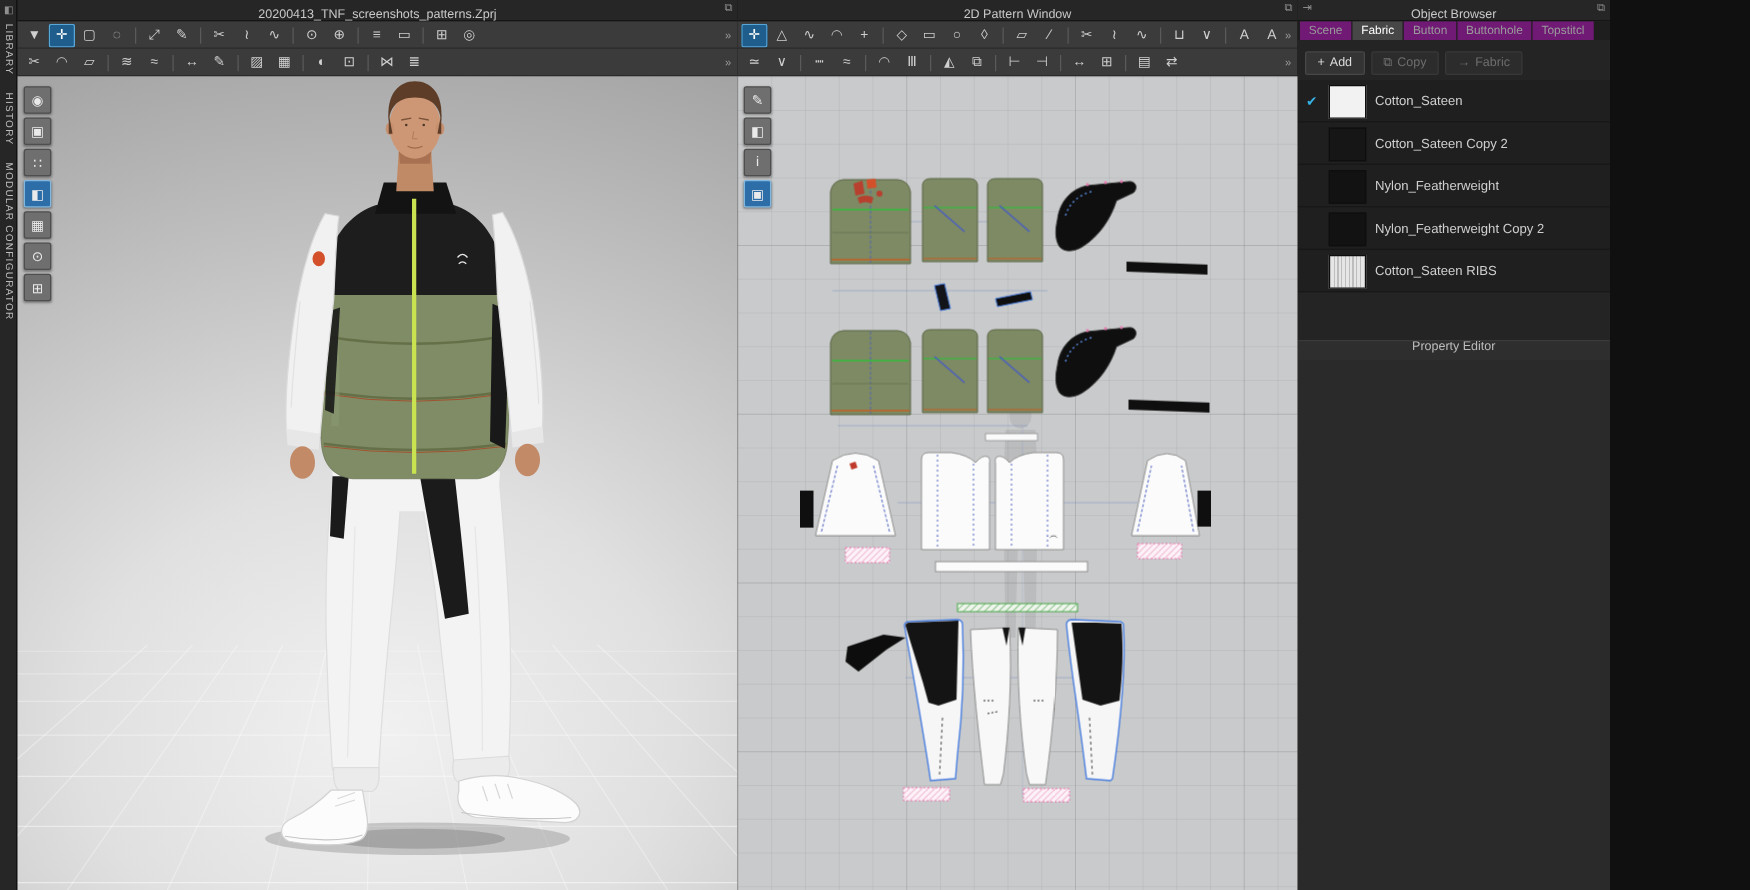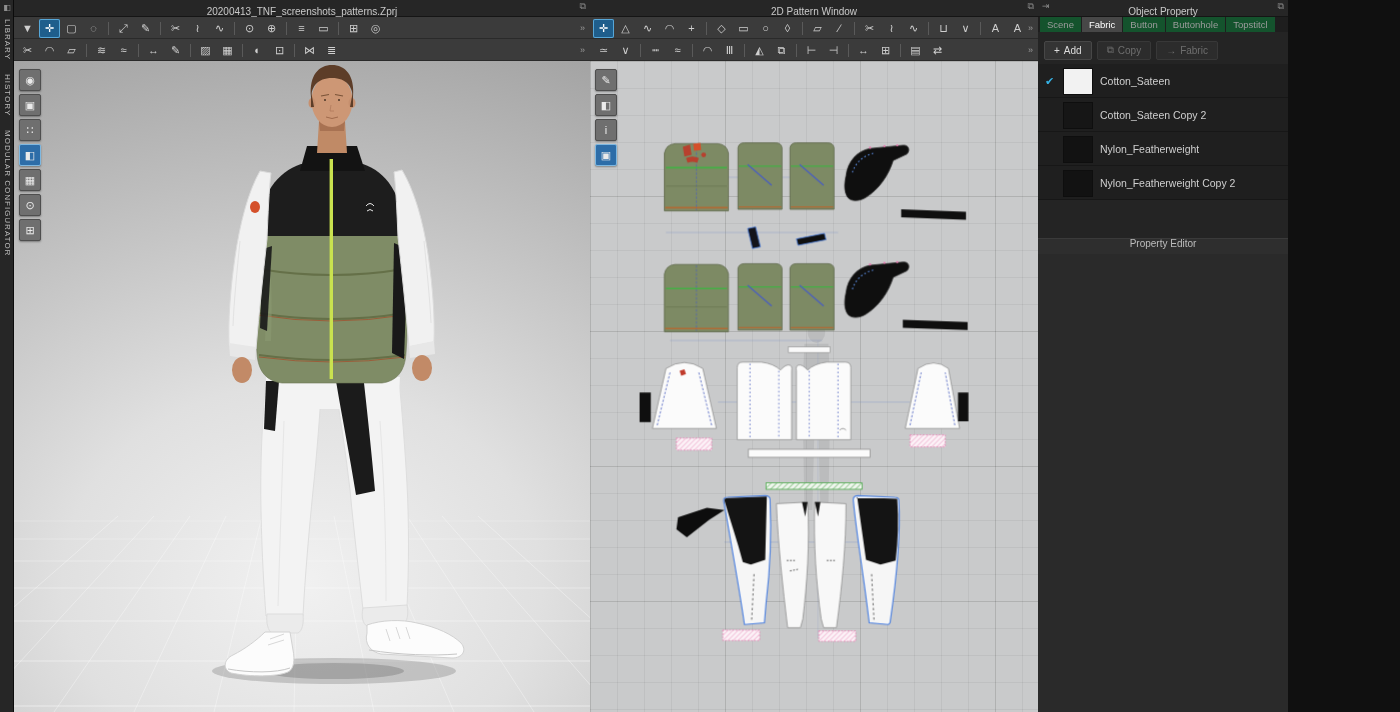--- a/index.html
+++ b/index.html
@@ -48,21 +48,21 @@
   .side-tools{position:absolute;left:5px;top:8px;display:flex;flex-direction:column;gap:3px;z-index:5}
   .stool{width:22px;height:22px;background:#6f6f6f;border:1px solid #4e4e4e;border-radius:2px;
     color:#eaeaea;font-size:11px;display:flex;align-items:center;justify-content:center;
     box-shadow:0 1px 2px rgba(0,0,0,.35);padding:0}
   .stool.active{background:#2d6da8;border-color:#7fb8e0}
 
   
   .panel-right{width:250px;background:#242424;display:flex;flex-direction:column;flex:none}
   .tabs{height:15px;background:#1e1e1e;display:flex;align-items:stretch;padding-left:2px;gap:1px;flex:none}
   .tab{padding:0 7px;font-size:9.5px;color:#9b9b9b;display:flex;align-items:center;
-    background:#14532d;border:0;white-space:nowrap}
+    background:#701a75;border:0;white-space:nowrap}
   .tab.active{background:#474747;color:#fff}
   .actions{height:32px;display:flex;align-items:center;gap:5px;padding:8px 6px 4px 6px;flex:none}
   .abtn{height:19px;display:flex;align-items:center;gap:4px;padding:0 9px;background:#343434;
     border:1px solid #474747;border-radius:2px;color:#ddd;font-size:10px}
   .abtn .ag{font-size:10px}
   .abtn.disabled{color:#6e6e6e;border-color:#383838;background:#2c2c2c}
   .fablist{flex:none}
   .fab-row{height:34px;display:flex;align-items:center;gap:7px;padding:0 5px;background:#1f1f1f;
     box-shadow:inset 0 -1px 0 #171717}
   .fab-row.selected{background:#3e4247}
@@ -616,21 +616,21 @@
           <rect x="166" y="630" width="46" height="13" fill="url(#phatch)" stroke="#e878b0" stroke-dasharray="2 2"></rect>
           <rect x="286" y="631" width="46" height="13" fill="url(#phatch)" stroke="#e878b0" stroke-dasharray="2 2"></rect>
         </g>
       </svg>
     </div>
   </section>
 
   <aside class="panel-right">
     <div class="titlebar">
       <span class="dockbtn">⇥</span>
-      <span class="t">Object Property</span>
+      <span class="t">Object Browser</span>
       <span class="winbtns">
           <span>⧉</span>
         </span>
     </div>
 
     <div class="tabs">
         <button class="tab">
           <span>Scene</span>
         </button>
         <button class="tab active">
@@ -676,20 +676,25 @@
         <div class="fab-row">
         <span class="fab-check" style="visibility: hidden;">✔</span>
         <span class="swatch" style="background-color: rgb(18, 18, 18);"></span>
         <span class="fab-name">Nylon_Featherweight</span>
       </div>
         <div class="fab-row">
         <span class="fab-check" style="visibility: hidden;">✔</span>
         <span class="swatch" style="background-color: rgb(18, 18, 18);"></span>
         <span class="fab-name">Nylon_Featherweight Copy 2</span>
       </div>
+        <div class="fab-row ribbed">
+        <span class="fab-check" style="visibility: hidden;">✔</span>
+        <span class="swatch" style="background-color: rgb(230, 230, 230);"></span>
+        <span class="fab-name">Cotton_Sateen RIBS</span>
+      </div>
       </div>
 
     <div class="pr-gap"></div>
     <div class="prop-header">
       <span>Property Editor</span>
     </div>
     <div class="prop-body"></div>
   </aside>
 </div>
 

